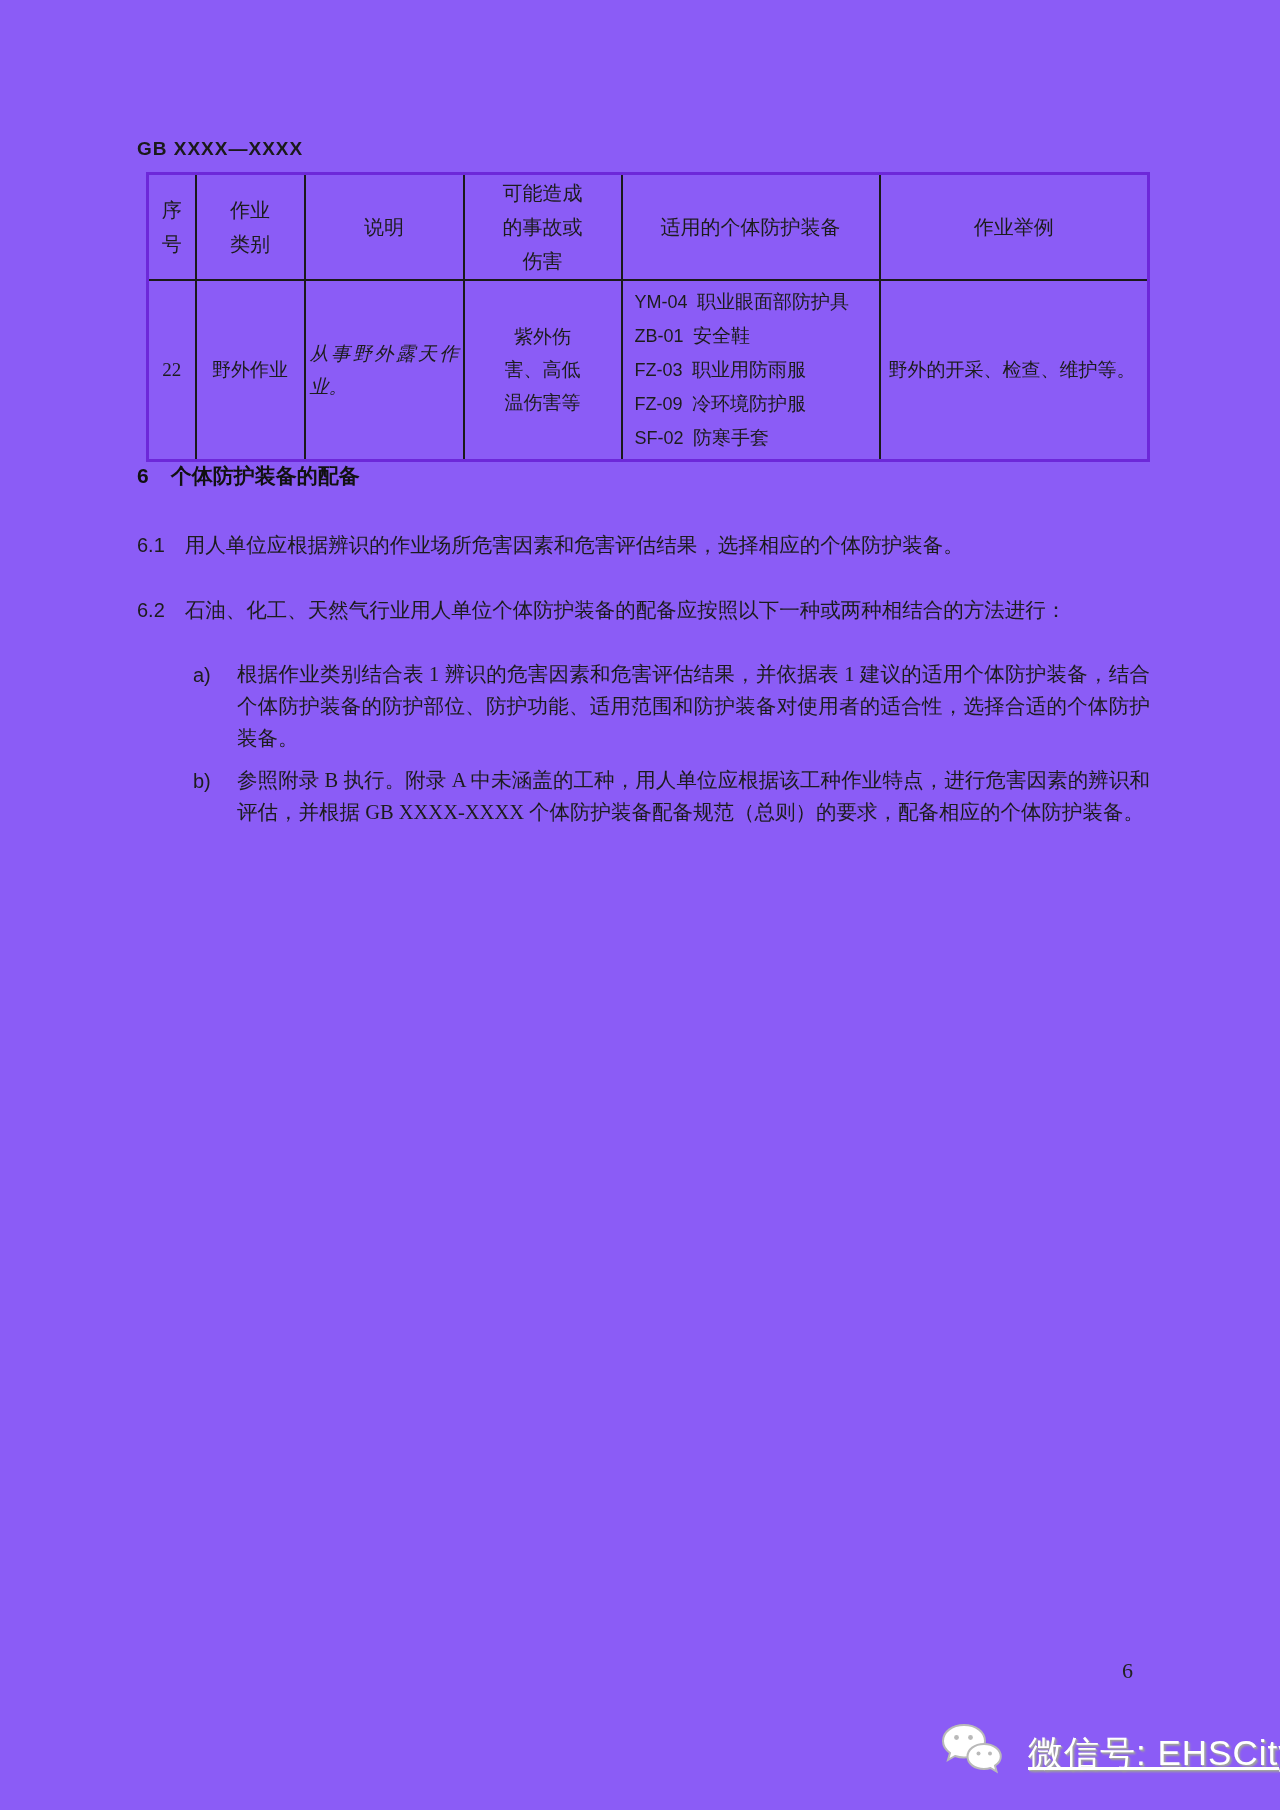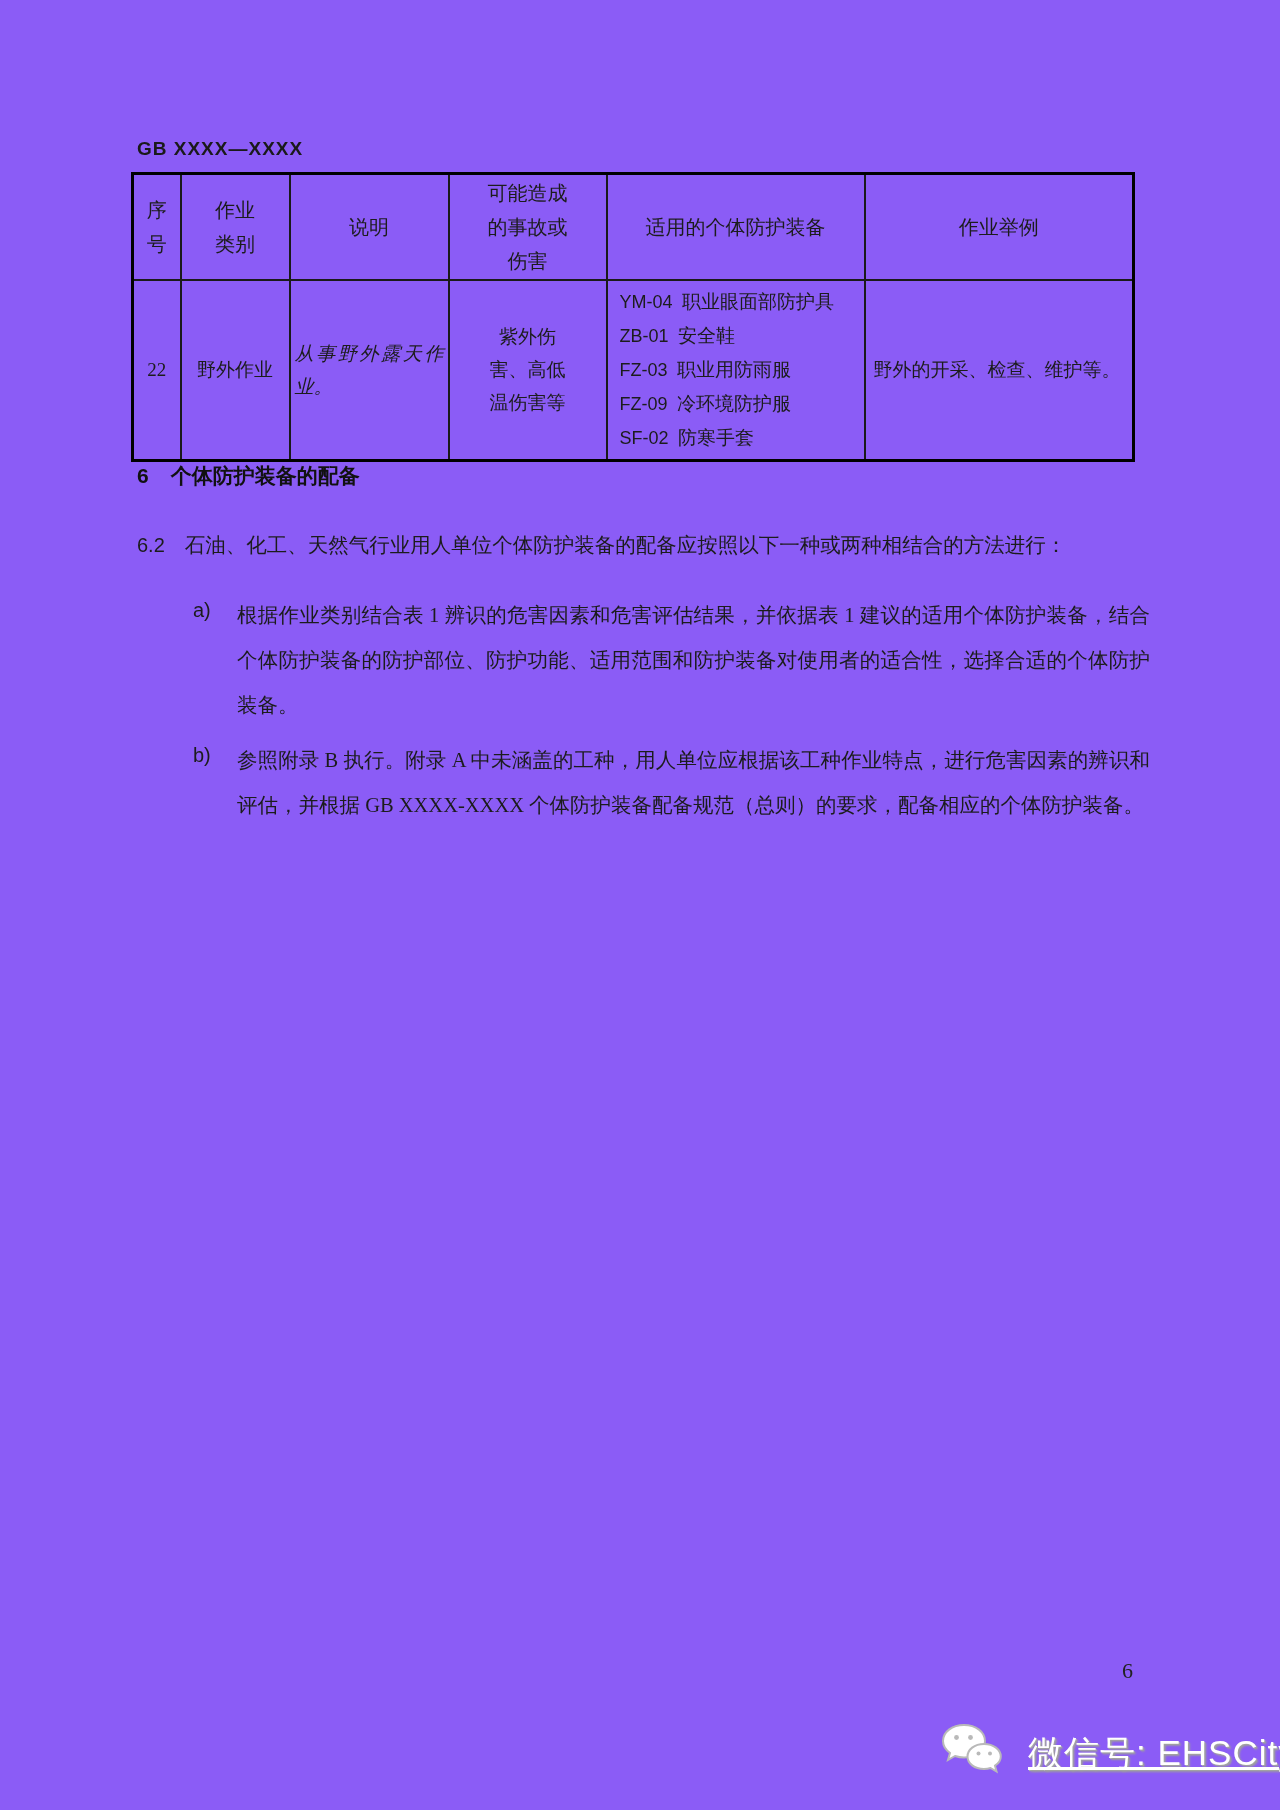--- a/index.html
+++ b/index.html
@@ -22,25 +22,25 @@
     font-family: "Liberation Sans", sans-serif;
     font-weight: 700;
     font-size: 19px;
     letter-spacing: 1px;
     color: #1a1a1a;
   }
 
   
   .spec-table {
     position: absolute;
-    left: 131px;
+    left: 146px;
     top: 172px;
     width: 1001px;
     border-collapse: collapse;
-    border: 3px solid #000000;
+    border: 3px solid #6d28d9;
     table-layout: fixed;
   }
   .spec-table th, .spec-table td {
     border: 2px solid #1a1a1a;
     font-weight: 400;
     vertical-align: middle;
   }
   .spec-table th {
     height: 106px;
     font-size: 20px;
@@ -109,21 +109,21 @@
     font-family: "Liberation Sans", sans-serif;
     font-size: 20px;
     width: 44px;
     margin-left: 56px;
     flex: 0 0 auto;
     line-height: 35px;
   }
   .abc-text {
     flex: 1 1 auto;
     font-size: 20.5px;
-    line-height: 45px;
+    line-height: 32px;
     text-align: justify;
   }
 
   
   .page-number {
     position: absolute;
     left: 1122px;
     top: 1658px;
     font-family: "Liberation Serif", serif;
     font-size: 22px;
@@ -208,20 +208,23 @@
         <td class="c-ex">野外的开采、检查、维护等。</td>
       </tr>
     </tbody>
   </table>
 
   <div class="body-text">
     <div class="sec-heading">
       <span class="sec-num">6</span><span>个体防护装备的配备</span>
     </div>
 
+    <p class="clause">
+      <span class="clause-num">6.1</span><span>用人单位应根据辨识的作业场所危害因素和危害评估结果，选择相应的个体防护装备。</span>
+    </p>
 
     <p class="clause">
       <span class="clause-num">6.2</span><span>石油、化工、天然气行业用人单位个体防护装备的配备应按照以下一种或两种相结合的方法进行：</span>
     </p>
 
     <div class="abc-list">
       <div class="abc-item">
         <div class="abc-label">a)</div>
         <div class="abc-text">根据作业类别结合表 1 辨识的危害因素和危害评估结果，并依据表 1 建议的适用个体防护装备，结合个体防护装备的防护部位、防护功能、适用范围和防护装备对使用者的适合性，选择合适的个体防护装备。</div>
       </div>

